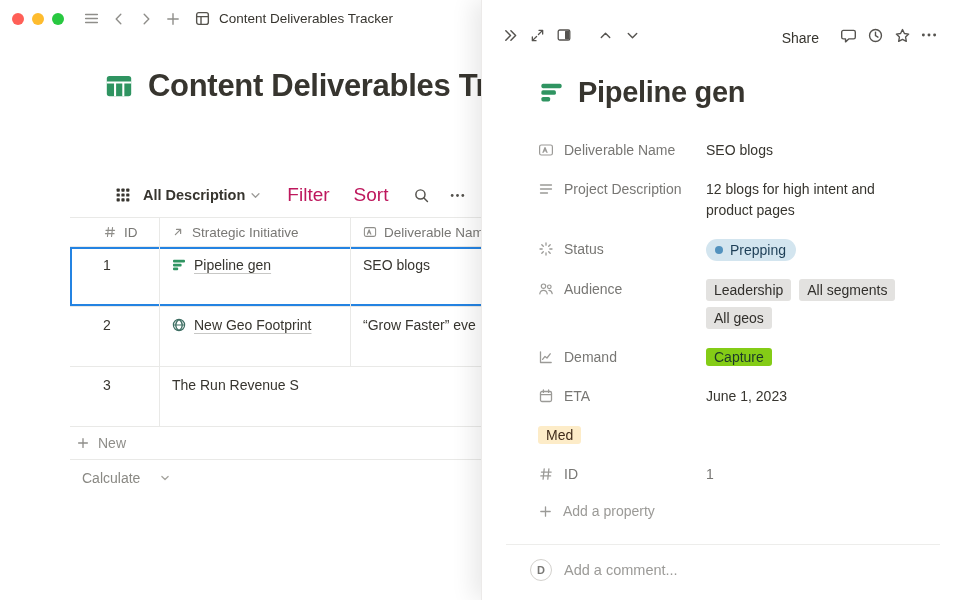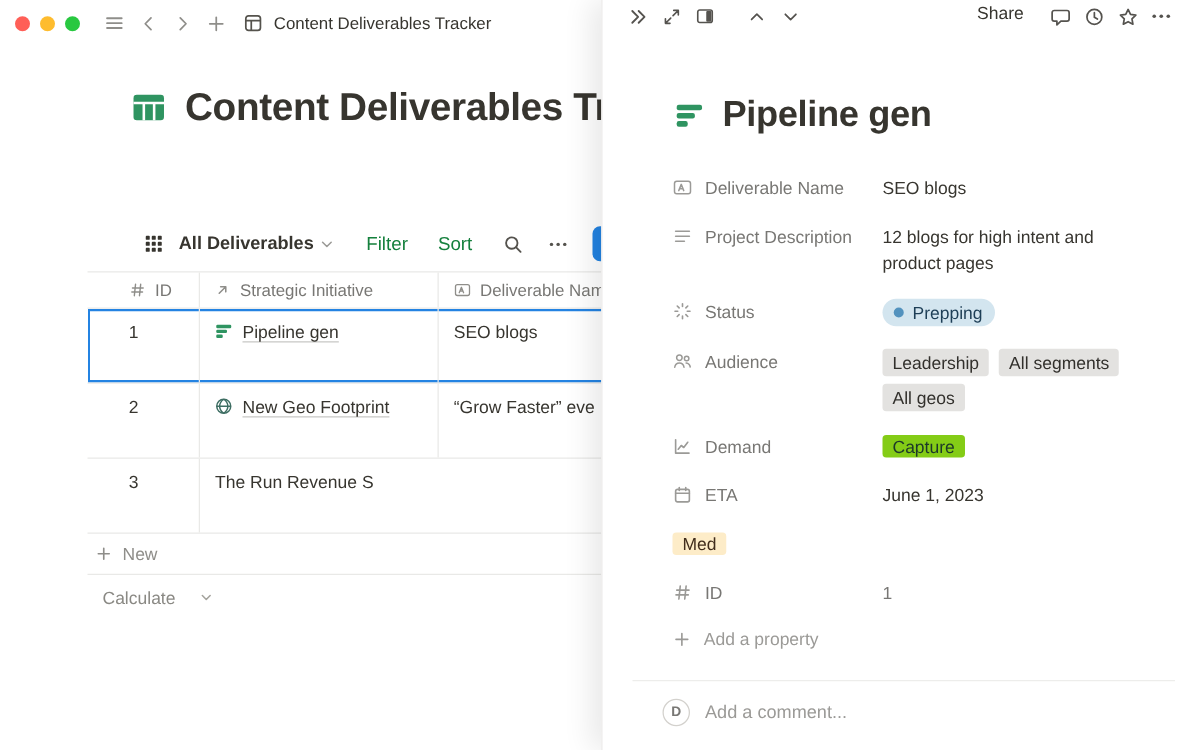--- a/index.html
+++ b/index.html
@@ -19,21 +19,21 @@
   .tb-btn{display:flex;align-items:center;justify-content:center;width:27px;height:27px;color:#47453f;border-radius:4px}
   .tb-title{display:flex;align-items:center;gap:8px;margin-left:8px;font-size:13.5px;color:#37352f}
 
   
   .page-header{position:absolute;left:104px;top:68px;display:flex;align-items:center;gap:14px;white-space:nowrap}
   .page-header h1{margin:0;font-size:31px;font-weight:700;letter-spacing:-.3px}
 
   
   .view-toolbar{position:absolute;left:112px;top:180px;height:30px;display:flex;align-items:center;white-space:nowrap}
   .vt-viewname{display:flex;align-items:center;gap:5px;margin-left:9px;font-size:14.5px;font-weight:700}
-  .vt-text{font-size:15px;color:#15803d}
+  .vt-text{font-size:19px;color:#be185d}
   .vt-filter{margin-left:26px}
   .vt-sort{margin-left:24px}
   .vt-iconbtn{margin-left:20px;width:26px;height:26px;display:flex;align-items:center;justify-content:center;color:#54524d}
   .new-btn{display:flex;align-items:center;margin-left:14px;height:28px;background:#2383e2;color:#fff;
            border-radius:6px;font-size:14px;font-weight:500}
   .new-label{padding:0 10px}
   .new-div{width:1px;height:16px;background:rgba(255,255,255,.45)}
   .new-chev{width:24px;height:28px;display:flex;align-items:center;justify-content:center;color:#fff}
 
   
@@ -49,21 +49,21 @@
   .t-row.selected{box-shadow:inset 0 0 0 2px #2483e2}
   .page-link{display:inline-flex;align-items:center;gap:7px;font-weight:500}
   .page-link .lt{text-decoration:underline;text-decoration-color:rgba(55,53,47,.28);text-underline-offset:3px}
   .t-new{display:flex;align-items:center;height:33px;gap:8px;padding-left:6px;color:#8f8e8a;
          border-bottom:1px solid #e9e9e7}
   .calc{display:flex;align-items:center;gap:20px;padding:10px 0 0 12px;color:#8a8984;font-size:14px}
 
   
   .panel{position:absolute;left:481px;top:0;width:479px;height:600px;background:#fff;
          border-left:1px solid #eceae9;box-shadow:-8px 0 22px rgba(0,0,0,.09)}
-  .p-toolbar{height:48px;display:flex;align-items:flex-start;padding:0 17px 0 15px;color:#55534f}
+  .p-toolbar{height:48px;display:flex;align-items:flex-end;padding:13px 17px 0 15px;color:#55534f}
   .ticon{width:26px;height:26px;display:flex;align-items:center;justify-content:center;border-radius:4px;margin-right:1px}
   .ticon.gap{margin-left:14px}
   .p-spacer{flex:1}
   .share-btn{font-size:14px;color:#37352f;margin-right:12px;padding:2px 4px}
   .p-title{display:flex;align-items:center;gap:13px;margin:28px 20px 0 56px}
   .p-title h2{margin:0;font-size:29px;font-weight:700;letter-spacing:-.3px;white-space:nowrap}
   .props{margin:22px 20px 0 56px}
   .prow{display:flex;align-items:flex-start;padding:9px 0}
   .plabel{flex:none;width:168px;display:flex;gap:10px;align-items:flex-start;color:#787774;
           font-size:14px;line-height:20px;white-space:nowrap}
@@ -154,21 +154,21 @@
           <rect x="1.6" y="6.4" width="3.2" height="3.2" rx="0.7"></rect>
           <rect x="6.4" y="6.4" width="3.2" height="3.2" rx="0.7"></rect>
           <rect x="11.2" y="6.4" width="3.2" height="3.2" rx="0.7"></rect>
           <rect x="1.6" y="11.2" width="3.2" height="3.2" rx="0.7"></rect>
           <rect x="6.4" y="11.2" width="3.2" height="3.2" rx="0.7"></rect>
           <rect x="11.2" y="11.2" width="3.2" height="3.2" rx="0.7"></rect>
         </svg>
     </span>
   </button>
   <button class="vt-viewname">
-    <span>All Deliverables</span>
+    <span>All Description</span>
     <span class="icon" style="color:#9b9a97">
       <svg width="11" height="11" viewBox="0 0 16 16" fill="none" stroke="currentColor" stroke-width="1.8" stroke-linecap="round" stroke-linejoin="round">
           <path d="M3 5.5 8 10.5 13 5.5"></path>
         </svg>
     </span>
   </button>
   <button class="vt-text vt-filter">Filter</button>
   <button class="vt-text vt-sort">Sort</button>
   <button class="vt-iconbtn">
     <span class="icon" style="color:#54524d">

